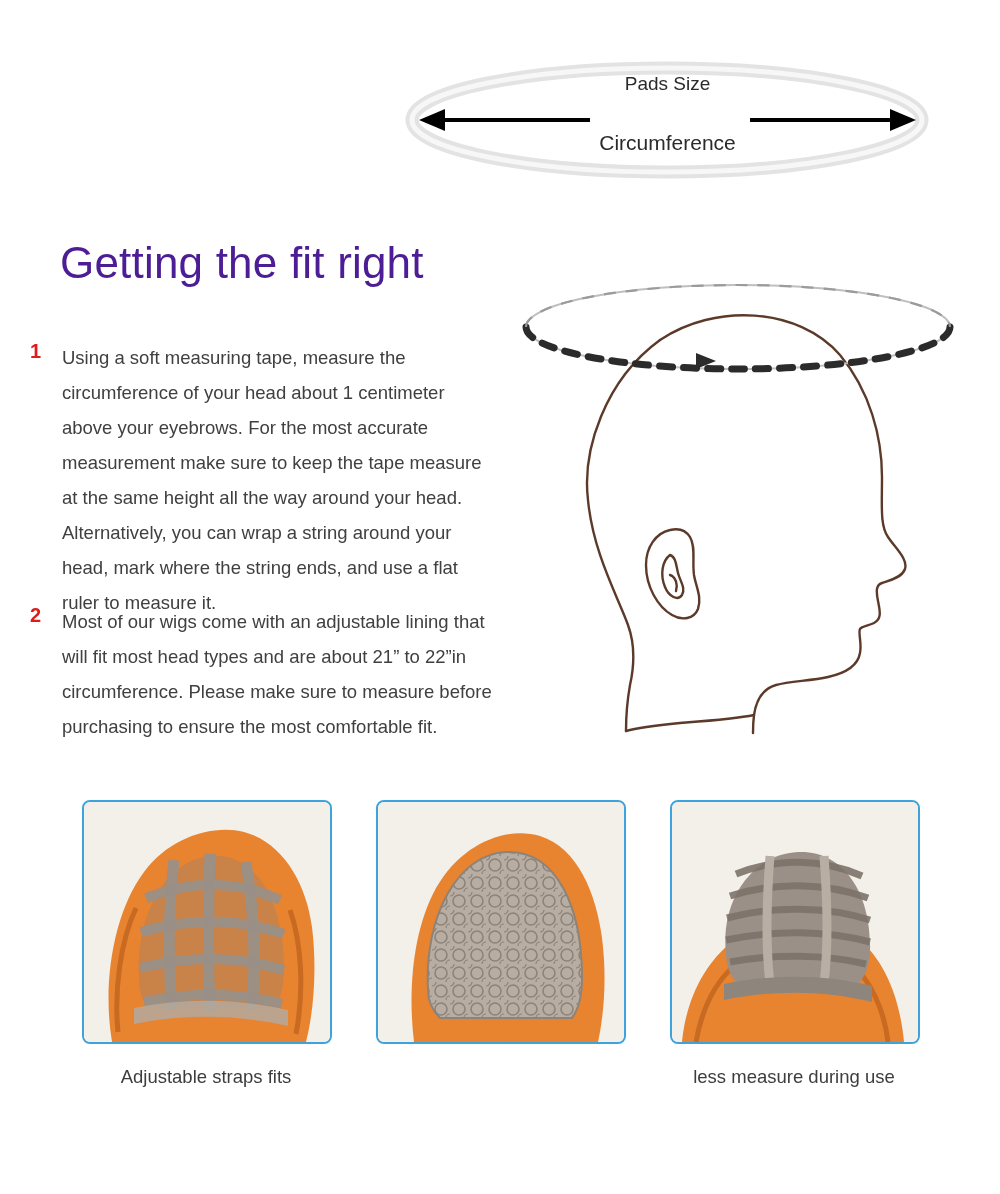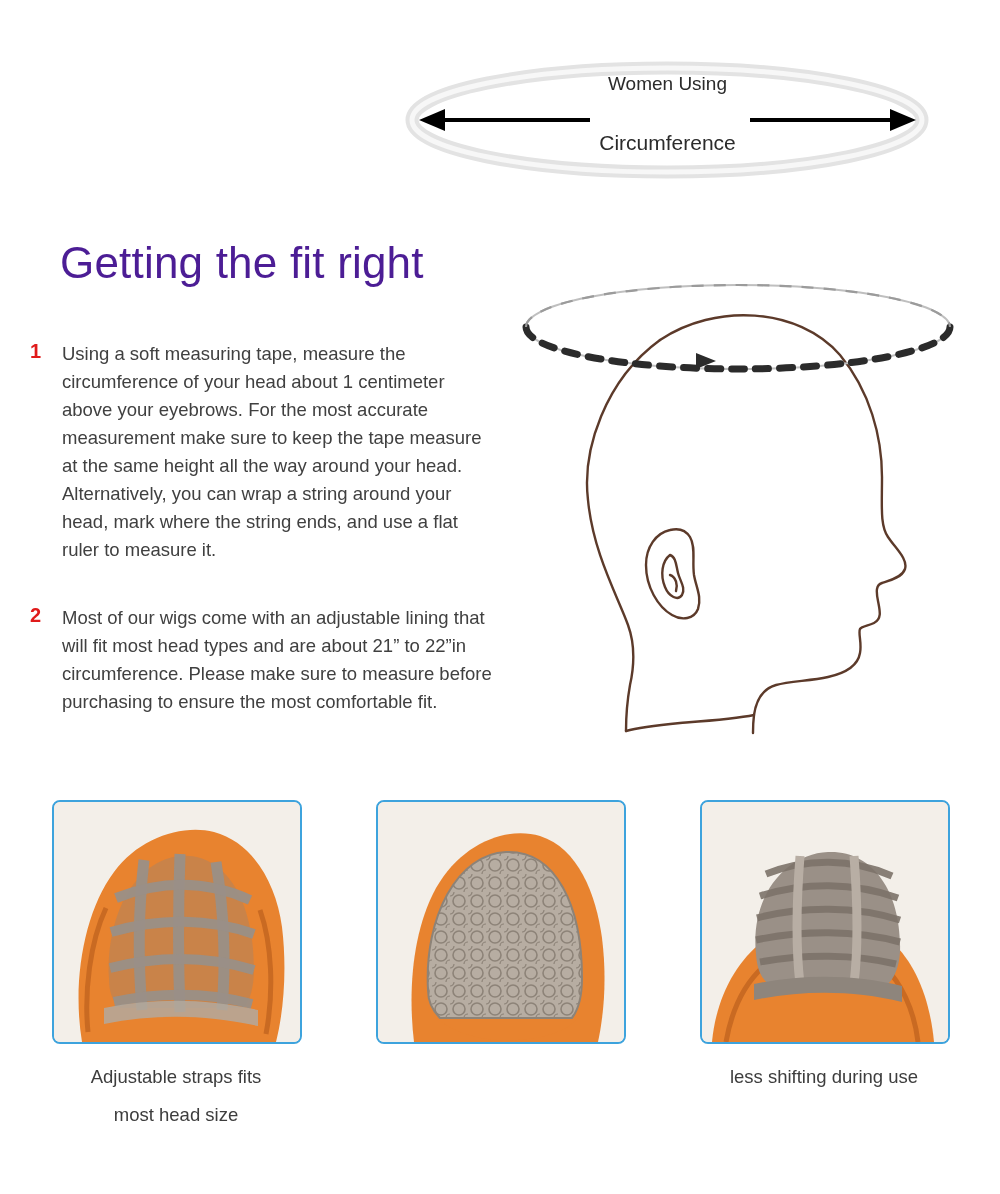--- a/index.html
+++ b/index.html
@@ -66,42 +66,42 @@
     top: 0;
     width: 22px;
     text-align: left;
     color: #e01b1b;
     font-size: 20px;
     font-weight: bold;
   }
   .step-text {
     margin-left: 32px;
     font-size: 18.5px;
-    line-height: 28px;
+    line-height: 35px;
     color: #404040;
   }
 
   
   #head-illustration {
     position: absolute;
     left: 510px;
     top: 215px;
     width: 470px;
     height: 520px;
   }
 
   
   #features {
     position: absolute;
     left: 0;
     top: 800px;
     width: 1000px;
     display: flex;
     justify-content: center;
-    gap: 76px;
+    gap: 46px;
   }
   .feature {
     width: 248px;
   }
   .feature-photo {
     width: 246px;
     height: 240px;
     border: 2px solid #3da3dd;
     border-radius: 8px;
     overflow: hidden;
@@ -126,21 +126,21 @@
     <ellipse cx="262" cy="60" rx="255" ry="52" fill="none" stroke="#e3e3e3" stroke-width="13"></ellipse>
     <ellipse cx="262" cy="60" rx="255" ry="52" fill="none" stroke="#f7f7f7" stroke-width="5"></ellipse>
 
     <g>
       <line x1="30" y1="60" x2="495" y2="60" stroke="#000000" stroke-width="4"></line>
       <polygon points="14,60 40,49 40,71" fill="#000000"></polygon>
       <polygon points="511,60 485,49 485,71" fill="#000000"></polygon>
       <rect x="185" y="42" width="160" height="37" fill="#ffffff"></rect>
     </g>
   </svg>
-  <div class="band-label" id="band-label-1">Women Using</div>
+  <div class="band-label" id="band-label-1">Pads Size</div>
   <div class="band-label" id="band-label-3">Circumference</div>
 </div>
 
 <h1 id="fit-heading">Getting the fit right</h1>
 
 <div class="step" id="step-1">
   <div class="step-num">1</div>
   <div class="step-text">Using a soft measuring tape, measure the circumference of your head about 1 centimeter above your eyebrows. For the most accurate measurement make sure to keep the tape measure at the same height all the way around your head. Alternatively, you can wrap a string around your head, mark where the string ends, and use a flat ruler to measure it.</div>
 </div>
 
@@ -208,21 +208,20 @@
           <path d="M57,130 C105,116 155,116 200,132"></path>
           <path d="M56,166 C104,154 154,154 200,168"></path>
           <path d="M60,200 C106,190 152,190 198,202"></path>
         </g>
 
         <path d="M50,206 C100,196 150,196 204,208 L204,224 C150,212 100,212 50,222 Z" fill="#b3a99e" opacity="0.85"></path>
       </svg>
     </div>
     <div class="feature-caption">
       <div>Adjustable straps fits</div>
-      <div>most head size</div>
     </div>
   </div>
 
   <div class="feature">
     <div class="feature-photo">
       <svg width="246" height="240" viewBox="0 0 246 240">
         <defs>
           <pattern id="lacepat" width="18" height="18" patternUnits="userSpaceOnUse">
             <rect width="18" height="18" fill="#b7ada2"></rect>
             <circle cx="9" cy="9" r="6" fill="none" stroke="#8d8378" stroke-width="1.6"></circle>
@@ -267,17 +266,17 @@
 
         <g stroke="#b8aea4" stroke-width="9" fill="none">
           <path d="M98,54 C94,106 94,148 98,182"></path>
           <path d="M152,54 C156,106 156,148 152,182"></path>
         </g>
 
         <path d="M52,182 C100,172 152,172 200,184 L200,200 C152,188 100,188 52,198 Z" fill="#8e857c"></path>
       </svg>
     </div>
     <div class="feature-caption">
-      <div>less shifting during use</div>
+      <div>less measure during use</div>
     </div>
   </div>
 
 </div>
 
 </body></html>

